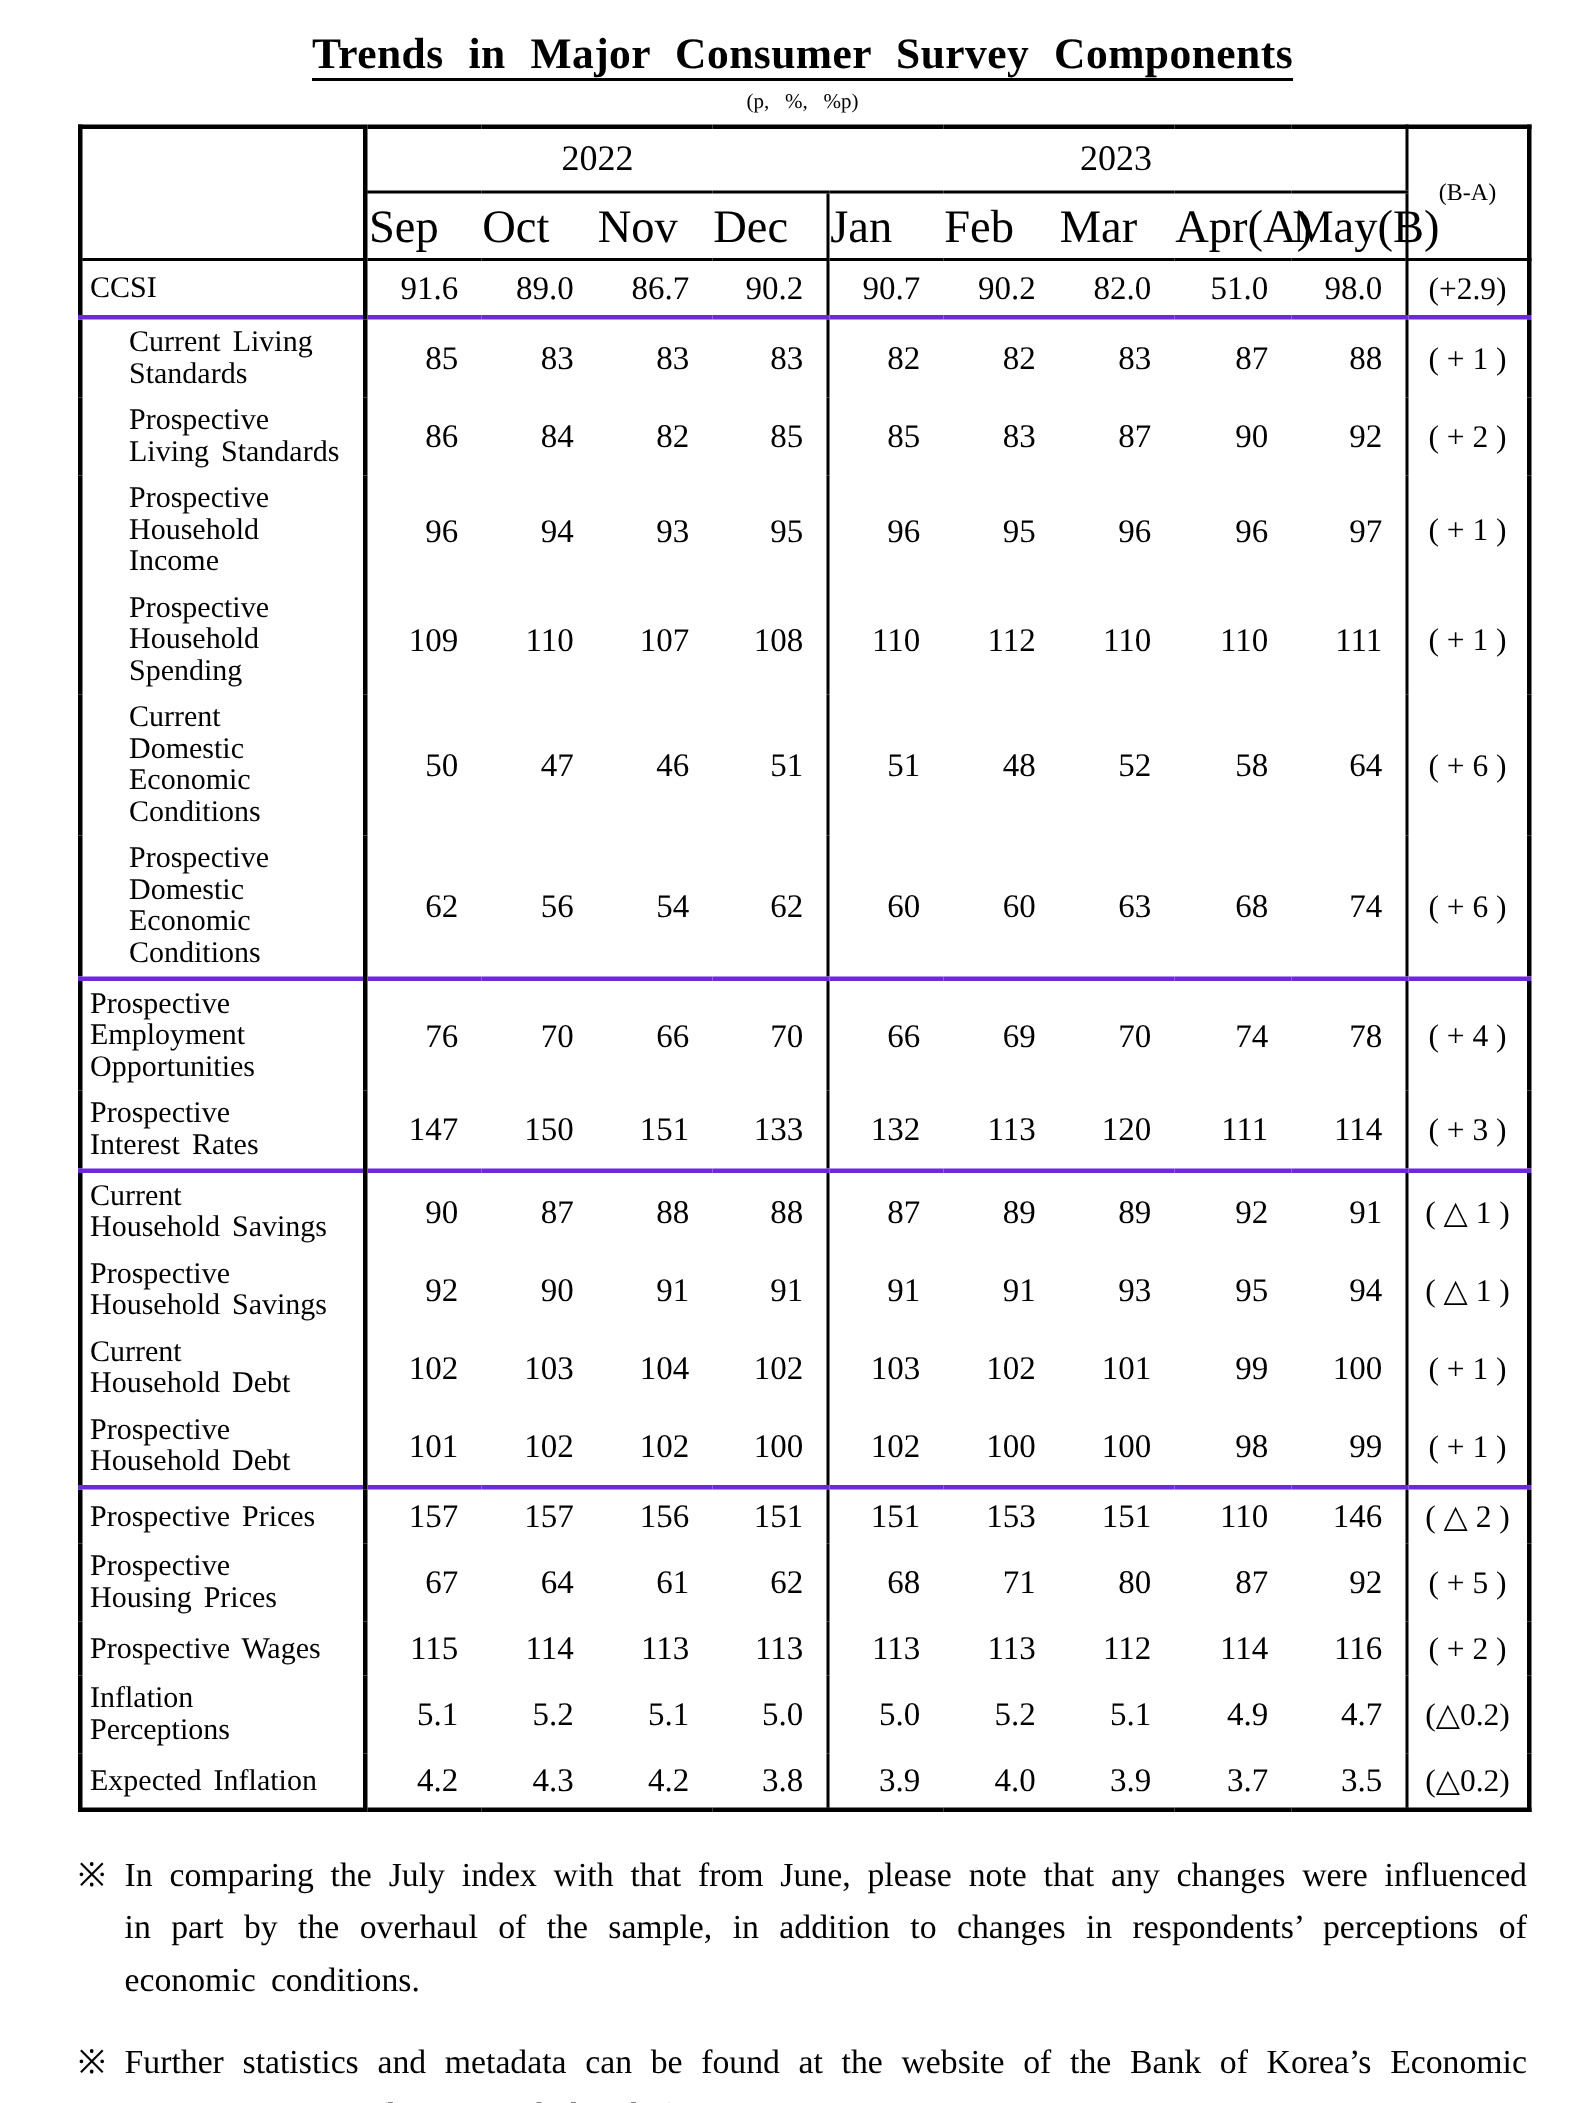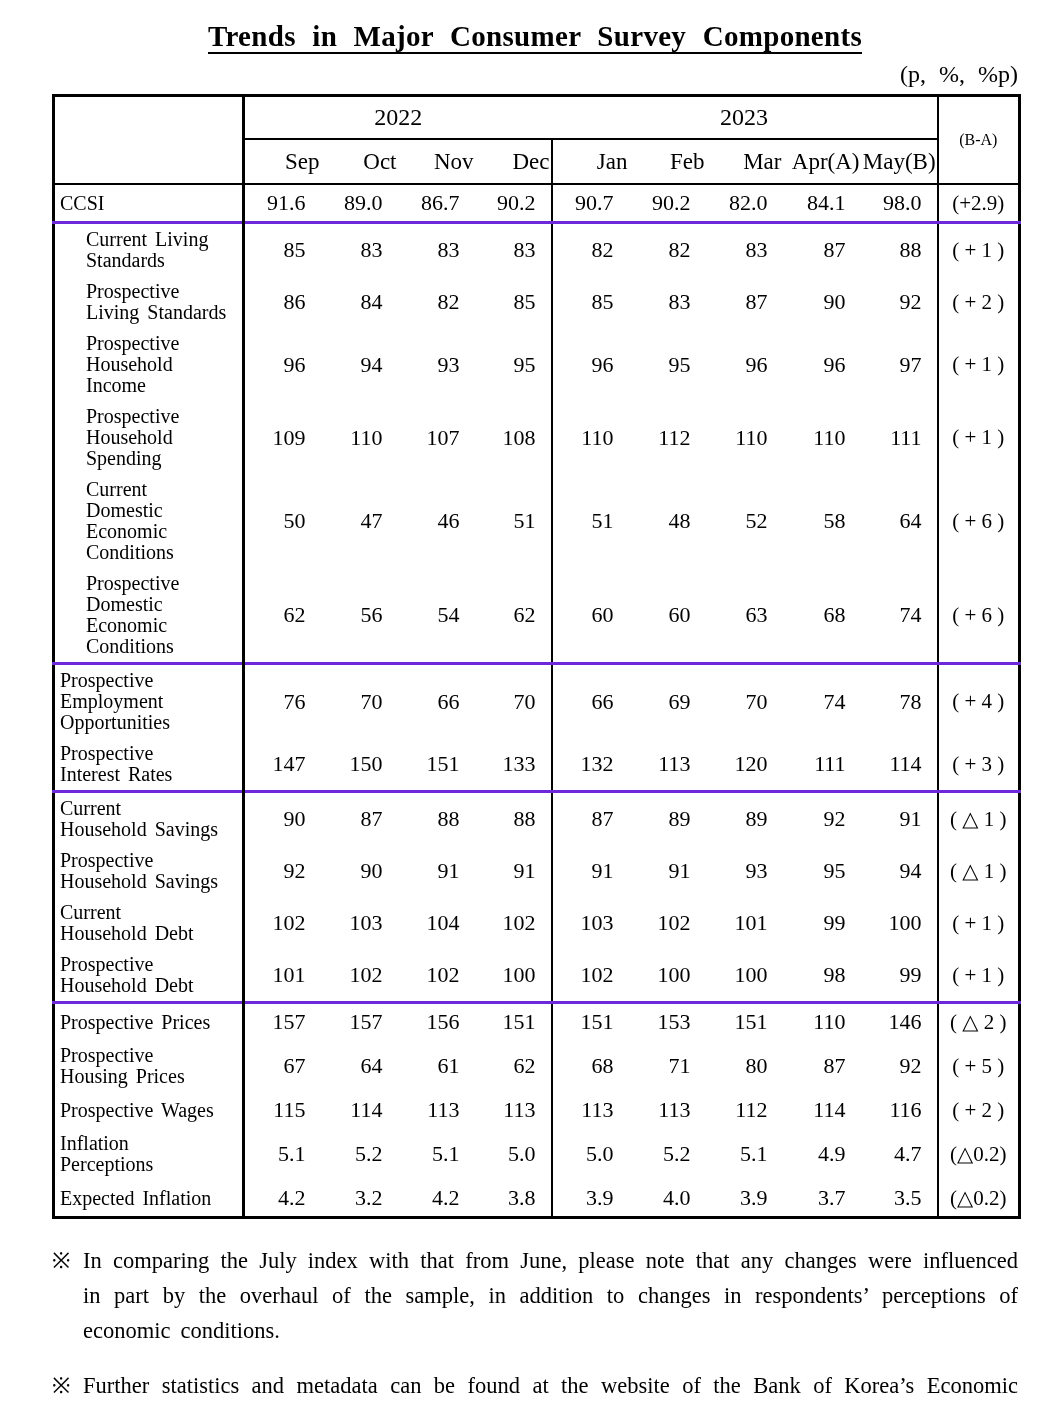--- a/index.html
+++ b/index.html
@@ -10,34 +10,34 @@
   .page { padding:20px 44px 0 52px; }
 
   .title {
     text-align:center; font-size:29px; font-weight:bold;
     word-spacing:9px; letter-spacing:0.3px; margin:0 0 8px 0;
   }
   .title span {
     border-bottom:2.5px solid #000; padding-bottom:0;
   }
   .unit-note {
-    text-align:right; font-size:24px; word-spacing:7px; margin:0 0 6px 0;
+    text-align:center; font-size:14px; word-spacing:7px; margin:0 0 6px 0;
   }
 
   table.survey {
     border-collapse:collapse; table-layout:fixed; width:966px;
     border:3px solid #000;
   }
   th { font-weight:normal; }
   .year-cell {
     font-size:24px; height:39px; text-align:center;
     border-bottom:2px solid #000; vertical-align:middle;
   }
   .month-cell {
-    font-size:23px; height:41px; text-align:right;
+    font-size:31px; height:41px; text-align:left;
     border-bottom:2px solid #000; vertical-align:middle;
   }
   .corner-cell {
     border-right:3px solid #000; border-bottom:2px solid #000;
   }
   .diff-head {
     font-size:16px; border-left:2px solid #000; border-bottom:2px solid #000;
     text-align:center; vertical-align:middle;
   }
   td { vertical-align:middle; }
@@ -108,21 +108,21 @@
     <tbody id="table-body">
         <tr>
           <td class="lbl">CCSI</td>
           <td class="num">91.6</td>
           <td class="num">89.0</td>
           <td class="num">86.7</td>
           <td class="num">90.2</td>
           <td class="num y23start">90.7</td>
           <td class="num">90.2</td>
           <td class="num">82.0</td>
-          <td class="num">84.1</td>
+          <td class="num">51.0</td>
           <td class="num">98.0</td>
           <td class="diff">(+2.9)</td>
         </tr>
         <tr class="sep">
           <td class="lbl indent">Current Living
 Standards</td>
           <td class="num">85</td>
           <td class="num">83</td>
           <td class="num">83</td>
           <td class="num">83</td>
@@ -344,21 +344,21 @@
           <td class="num y23start">5.0</td>
           <td class="num">5.2</td>
           <td class="num">5.1</td>
           <td class="num">4.9</td>
           <td class="num">4.7</td>
           <td class="diff">(△0.2)</td>
         </tr>
         <tr>
           <td class="lbl">Expected Inflation</td>
           <td class="num">4.2</td>
-          <td class="num">3.2</td>
+          <td class="num">4.3</td>
           <td class="num">4.2</td>
           <td class="num">3.8</td>
           <td class="num y23start">3.9</td>
           <td class="num">4.0</td>
           <td class="num">3.9</td>
           <td class="num">3.7</td>
           <td class="num">3.5</td>
           <td class="diff">(△0.2)</td>
         </tr>
       </tbody>

